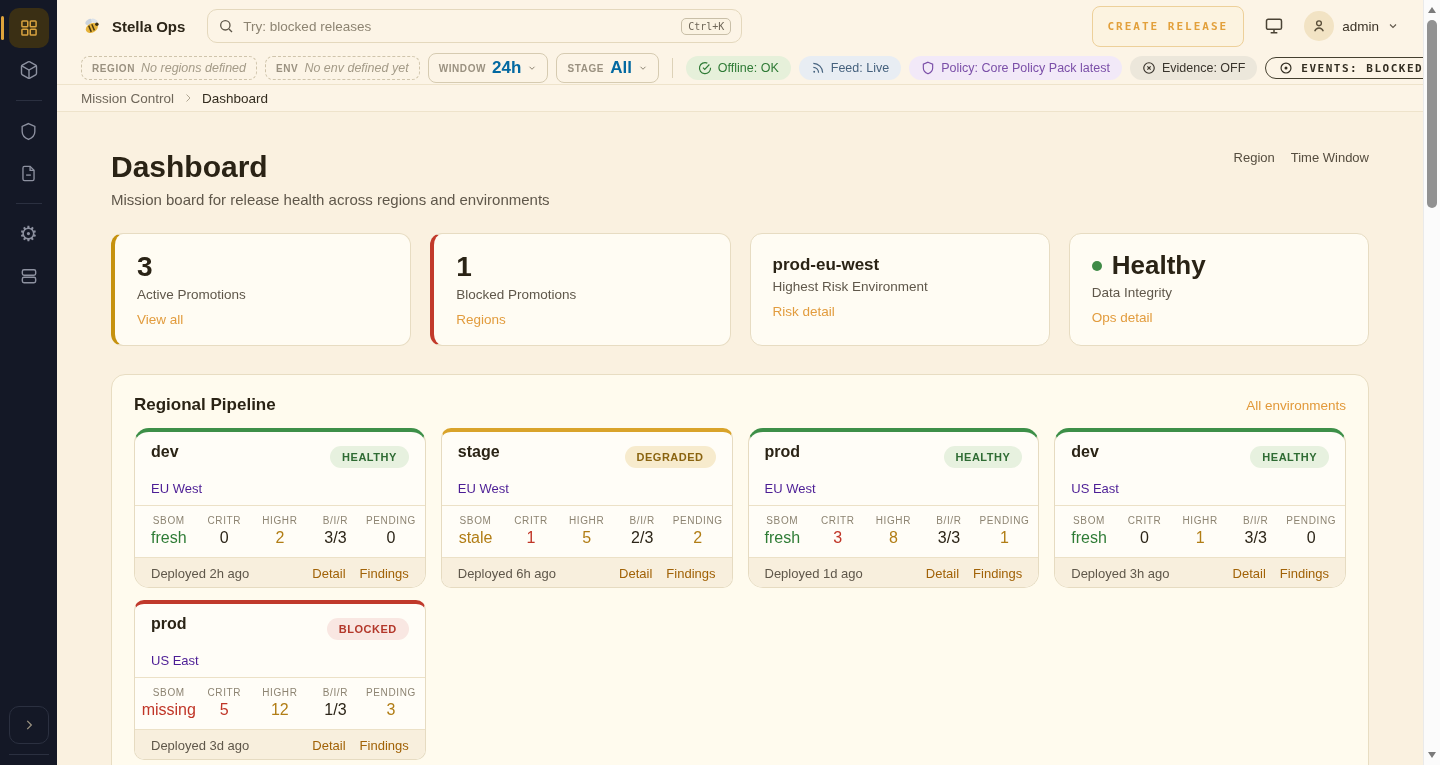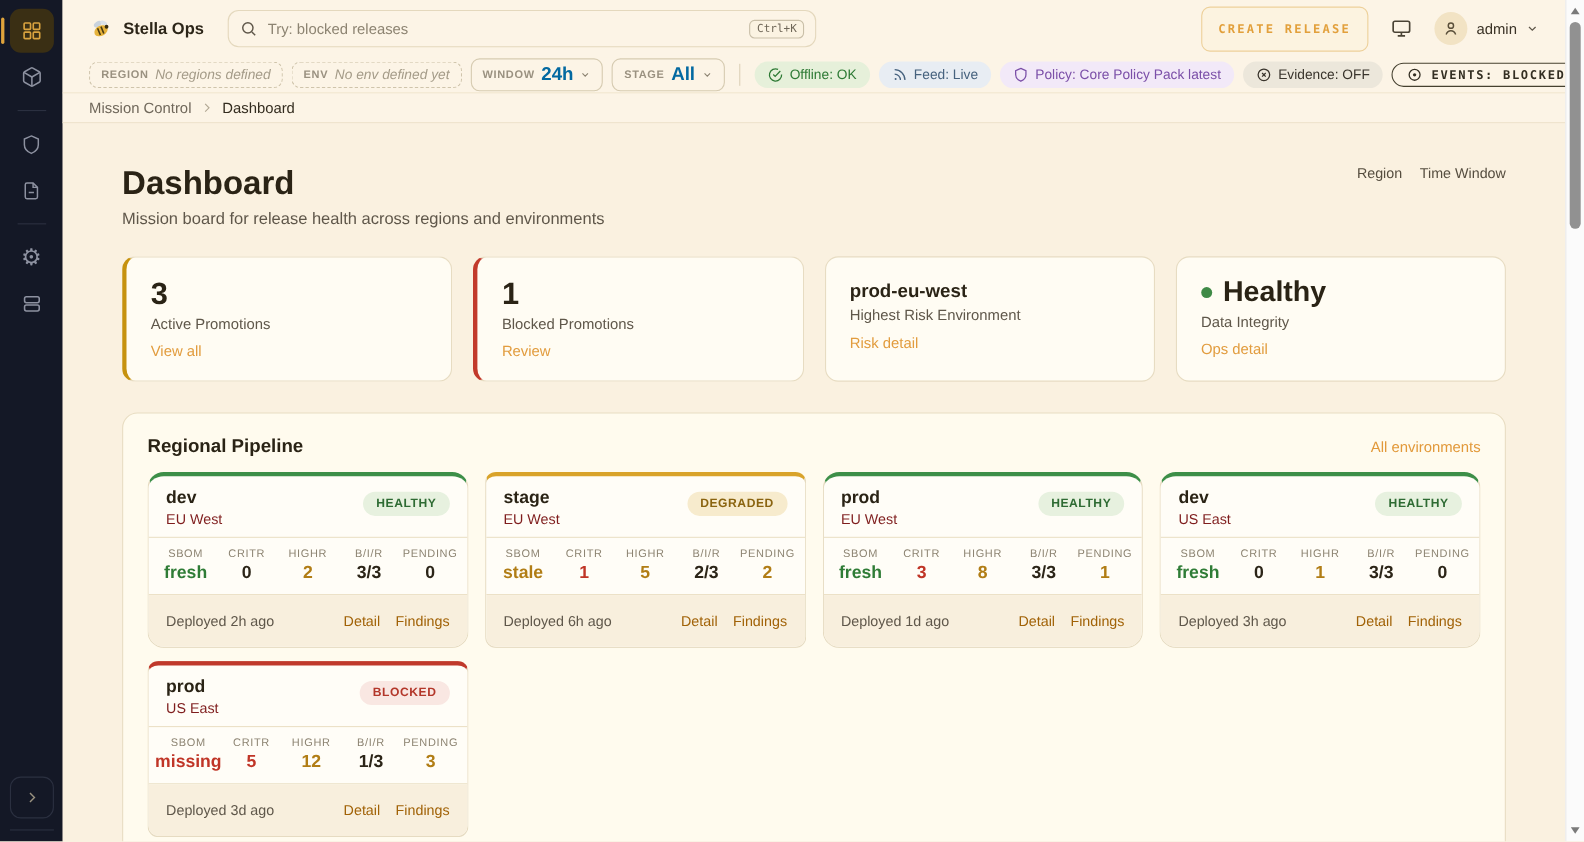--- a/index.html
+++ b/index.html
@@ -84,28 +84,28 @@
   .panel-title { font-size:17px; font-weight:bold; color:#2a2315; }
   .panel-link { font-size:13.5px; color:#e2993a; cursor:pointer; text-decoration:none; }
   .pipe-grid { display:grid; grid-template-columns:repeat(4,1fr); gap:12px 15px; }
 
   .pipe-card { background:#fffdf7; border:1px solid #e6dbc1; border-top:4px solid #999; border-radius:10px; height:160px; display:flex; flex-direction:column; overflow:hidden; }
   .pipe-card[data-tone="green"] { border-top-color:#3d8f48;border-radius:15px; }
   .pipe-card[data-tone="amber"] { border-top-color:#d9a32a; }
   .pipe-card[data-tone="red"]   { border-top-color:#c0392b; }
   .pipe-head { display:flex; justify-content:space-between; align-items:flex-start; padding:11px 16px 9px; }
   .pipe-env { font-size:16px; font-weight:bold; color:#2a2315; }
-  .pipe-region { font-size:13px; color:#7f1d1d; margin-top:2px; }
+  .pipe-region { font-size:13px; color:#4c1d95; margin-top:20px; }
   .badge { font-size:11px; font-weight:bold; letter-spacing:0.5px; padding:5px 12px; border-radius:999px; margin-top:3px; white-space:nowrap; }
   .badge[data-tone="green"] { background:#e7f1df; color:#2e6b33; }
   .badge[data-tone="amber"] { background:#f7ebcd; color:#8a6410; }
   .badge[data-tone="red"]   { background:#f9e7e2; color:#b3372a; }
   .pipe-stats { display:grid; grid-template-columns:repeat(5,1fr); border-top:1px solid #ece1c7; border-bottom:1px solid #ece1c7; padding:9px 6px 10px; text-align:center; }
   .stat-label { display:block; font-size:10px; letter-spacing:0.6px; color:#8d8472; }
-  .stat-value { display:block; font-size:16px; font-weight:bold; margin-top:3px; }
+  .stat-value { display:block; font-size:16px; font-weight:normal; margin-top:3px; }
   .stat-value[data-tone="dark"]  { color:#2c2518; }
   .stat-value[data-tone="green"] { color:#2f7c36; }
   .stat-value[data-tone="amber"] { color:#b17d15; }
   .stat-value[data-tone="red"]   { color:#c03527; }
   .pipe-foot { flex:1; display:flex; justify-content:space-between; align-items:center; padding:8px 16px; background:#f8efdd; }
   .deployed { font-size:13px; color:#5f574a; }
   .foot-links { display:flex; gap:14px; }
   .link { font-size:13px; color:#a16207; cursor:pointer; text-decoration:none; }
 
   
@@ -340,21 +340,21 @@
 
       <div class="summary-row">
         <div class="sum-card amber">
           <div class="sum-value">3</div>
           <div class="sum-label">Active Promotions</div>
           <a class="sum-link">View all</a>
         </div>
         <div class="sum-card red">
           <div class="sum-value">1</div>
           <div class="sum-label">Blocked Promotions</div>
-          <a class="sum-link">Review</a>
+          <a class="sum-link">Regions</a>
         </div>
         <div class="sum-card risk">
           <div class="sum-value">prod-eu-west</div>
           <div class="sum-label">Highest Risk Environment</div>
           <a class="sum-link">Risk detail</a>
         </div>
         <div class="sum-card healthy">
           <div class="sum-value-wrap">
             <span class="health-dot"></span>
             <span class="sum-value">Healthy</span>

